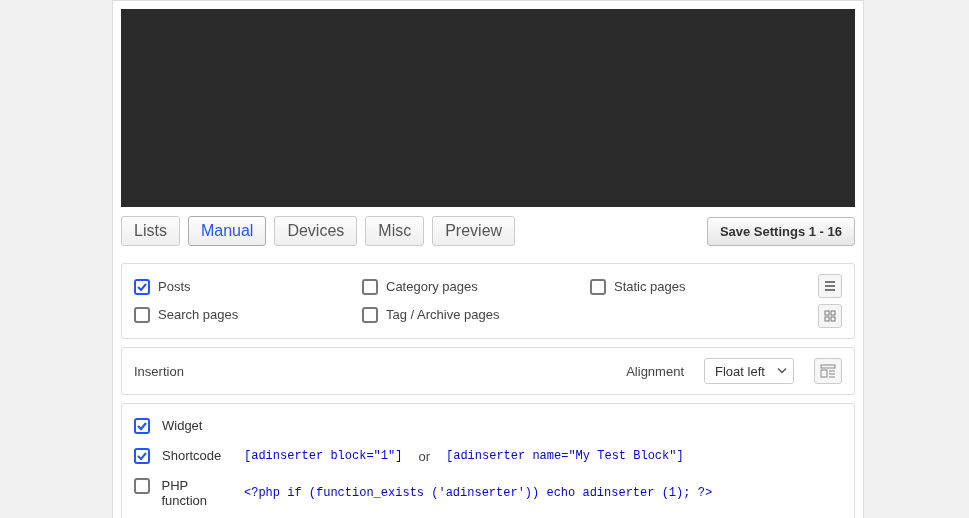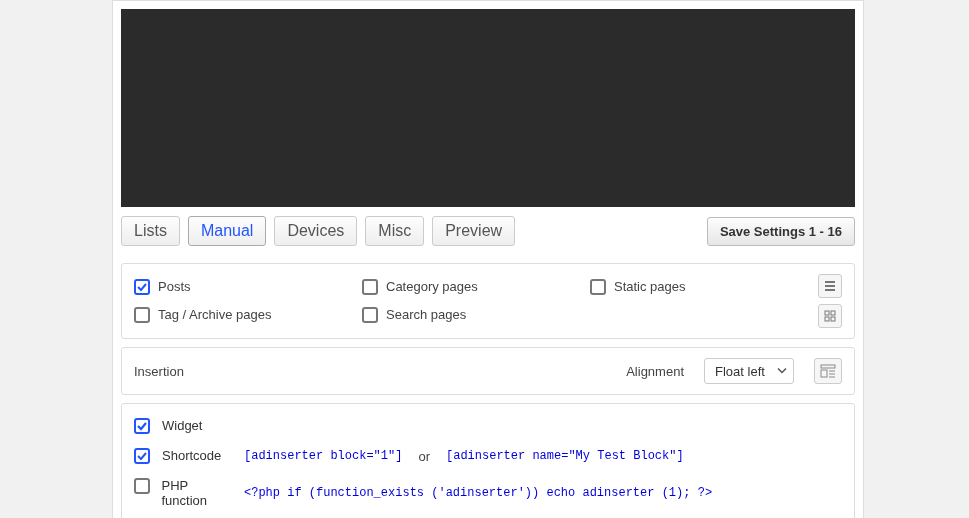--- a/index.html
+++ b/index.html
@@ -188,25 +188,25 @@
           <label class="check-item">
             <span class="cb"></span>
             <span>Category pages</span>
           </label>
           <label class="check-item">
             <span class="cb"></span>
             <span>Static pages</span>
           </label>
           <label class="check-item">
             <span class="cb"></span>
+            <span>Search pages</span>
+          </label>
+          <label class="check-item">
+            <span class="cb"></span>
             <span>Tag / Archive pages</span>
-          </label>
-          <label class="check-item">
-            <span class="cb"></span>
-            <span>Search pages</span>
           </label>
         </div>
         <div class="side-icons">
           <div class="icon-btn">
             <svg width="14" height="14" viewBox="0 0 14 14">
                 <path d="M2 3h10M2 7h10M2 11h10" stroke="#777" stroke-width="2"></path>
               </svg>
           </div>
           <div class="icon-btn">
             <svg width="14" height="14" viewBox="0 0 14 14">

